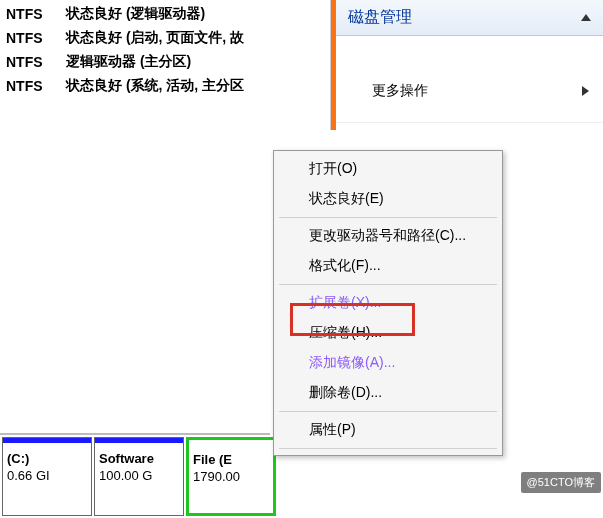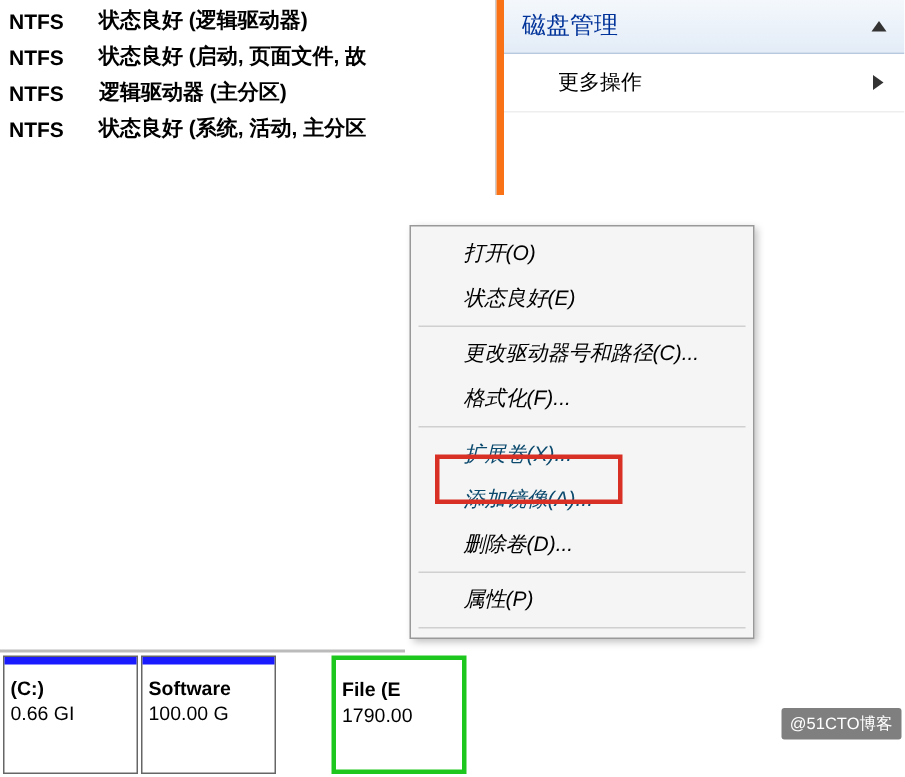--- a/index.html
+++ b/index.html
@@ -45,25 +45,26 @@
       justify-content: space-between;
       align-items: center;
     }
     .tri-up {
       width: 0; height: 0;
       border-left: 5px solid transparent;
       border-right: 5px solid transparent;
       border-bottom: 7px solid #333;
     }
     .more-actions {
-      padding: 10px 14px 10px 36px;
+      padding: 10px 14px 22px 36px;
       display: flex;
       justify-content: space-between;
       align-items: center;
       border-bottom: 1px solid #eee;
+      margin-top: 36px;
     }
     .tri-right {
       width: 0; height: 0;
       border-top: 5px solid transparent;
       border-bottom: 5px solid transparent;
       border-left: 7px solid #333;
     }
     .disk-area {
       position: absolute;
       left: 0;
@@ -95,23 +96,22 @@
       width: 230px;
       background: #f5f5f5;
       border: 1px solid #999;
       box-shadow: 2px 2px 5px rgba(0,0,0,0.25);
       padding: 3px;
     }
     .menu-item {
       padding: 6px 14px 6px 32px;
       font-size: 14px;
       color: #000;
-      font-style: italic;
-    }
-    .menu-item.disabled { color: #0c4a6e; }
+    }
+    .menu-item.disabled { color: #8b5cf6; }
     .menu-sep {
       height: 1px;
       background: #d0d0d0;
       margin: 3px 2px;
     }
     .highlight-box {
       position: absolute;
       left: 290px;
       top: 303px;
       width: 125px;
@@ -172,34 +172,35 @@
   <div class="disk-block">
     <div class="hdr hdr-blue"></div>
     <div class="disk-name">(C:)</div>
     <div>0.66 GI</div>
   </div>
   <div class="disk-block">
     <div class="hdr hdr-blue"></div>
     <div class="disk-name">Software</div>
     <div>100.00 G</div>
   </div>
-  <div class="disk-block" style="border:3px solid #1ec71e;margin-left:35px;">
+  <div class="disk-block" style="border:3px solid #1ec71e;">
     <div class="disk-name" style="margin-top:10px;">File  (E</div>
     <div>1790.00</div>
   </div>
 </div>
 
 <div class="context-menu">
   <div class="menu-item">打开(O)</div>
   <div class="menu-item">状态良好(E)</div>
   <div class="menu-sep"></div>
   <div class="menu-item">更改驱动器号和路径(C)...</div>
   <div class="menu-item">格式化(F)...</div>
   <div class="menu-sep"></div>
   <div class="menu-item disabled">扩展卷(X)...</div>
+  <div class="menu-item">压缩卷(H)...</div>
   <div class="menu-item disabled">添加镜像(A)...</div>
   <div class="menu-item">删除卷(D)...</div>
   <div class="menu-sep"></div>
   <div class="menu-item">属性(P)</div>
   <div class="menu-sep"></div>
 </div>
 
 <div class="highlight-box"></div>
 
 <div class="watermark">@51CTO博客</div>

